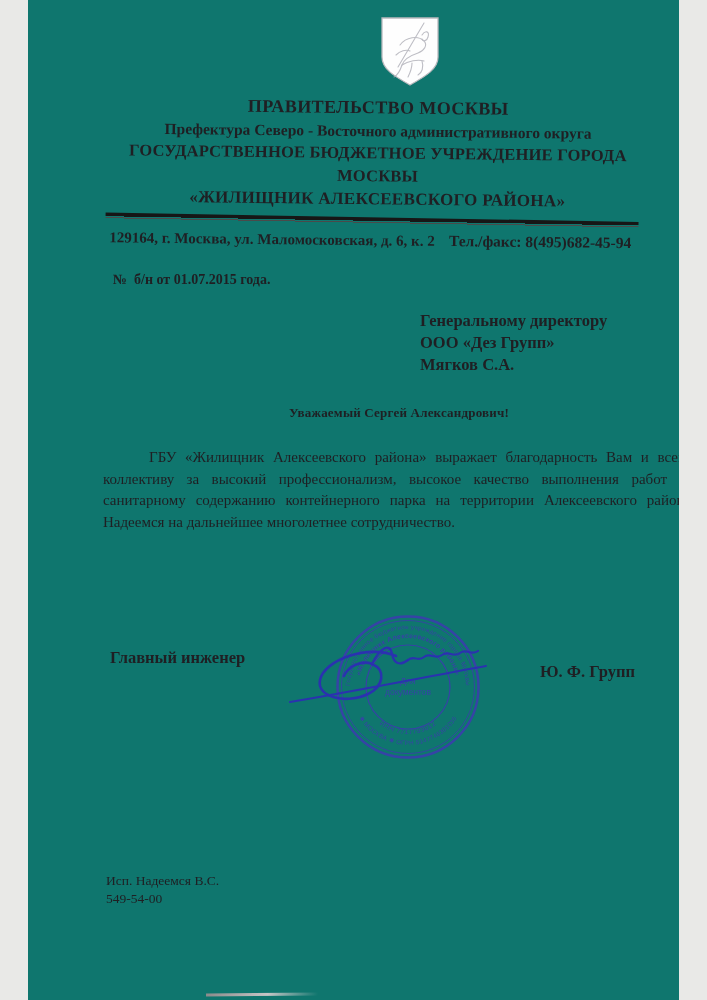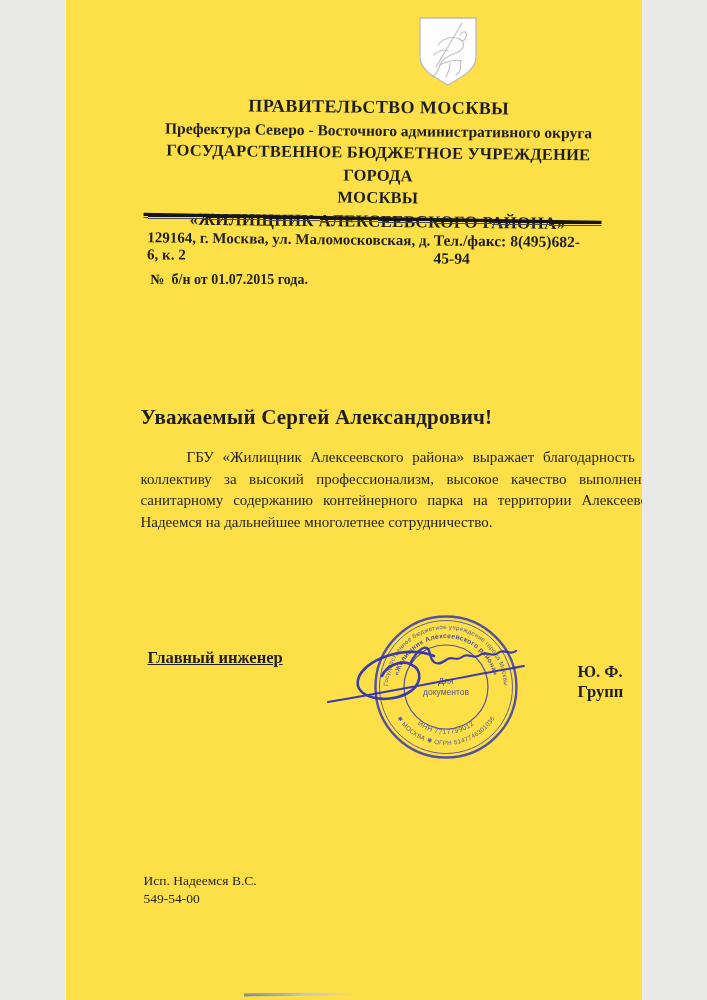--- a/index.html
+++ b/index.html
@@ -1,41 +1,41 @@
 <!DOCTYPE html>
 <html><head>
 <meta charset="utf-8">
 <style>
   html,body{margin:0;padding:0;}
   body{background:#e9e9e7;font-family:"Liberation Serif","DejaVu Serif",serif;}
   .page{
-    position:relative;width:576px;height:1000px;margin:0 auto;
-    background:#fde047;color:#1f1f23;overflow:hidden;
+    position:relative;width:651px;height:1000px;margin:0 auto;
+    background:#0f766e;color:#1f1f23;overflow:hidden;
   }
   .scan-tilt{transform:rotate(0.65deg);transform-origin:60px 0;}
   .emblem{position:absolute;left:350px;top:14px;width:64px;height:76px;}
   .head-block{position:absolute;left:66px;right:14px;top:92px;text-align:center;}
   .h-line1{font-size:18px;font-weight:bold;line-height:24px;letter-spacing:.4px;}
   .h-line2{font-size:15.5px;font-weight:bold;line-height:23px;}
   .h-line3,.h-line4{font-size:16.5px;font-weight:bold;line-height:22.5px;letter-spacing:.2px;}
   .h-line5{font-size:17px;font-weight:bold;line-height:23px;letter-spacing:.3px;}
   .divider{
     position:absolute;left:80px;right:38px;top:214px;height:7px;
     background:linear-gradient(#161616 0 3.6px,rgba(0,0,0,0) 3.6px 4.6px,#4a4a4a 4.6px 5.6px,rgba(0,0,0,0) 5.6px);
     transform:rotate(0.35deg);
   }
   .addr-row{position:absolute;left:84px;right:45px;top:228px;display:flex;justify-content:space-between;align-items:baseline;}
   .addr{font-size:15px;font-weight:bold;}
   .phone{font-size:15.5px;font-weight:bold;}
   .ref-line{position:absolute;left:85px;top:272px;font-size:14px;font-weight:bold;white-space:pre;}
   .recipient{position:absolute;left:392px;top:310px;font-size:16.5px;font-weight:bold;line-height:22px;}
-  .salutation{position:absolute;left:75px;width:592px;top:405px;text-align:left;font-size:21px;font-weight:bold;letter-spacing:.2px;}
+  .salutation{position:absolute;left:75px;width:592px;top:405px;text-align:center;font-size:13px;font-weight:bold;letter-spacing:.2px;}
   .body-text{position:absolute;left:75px;width:592px;top:447px;font-size:15px;line-height:21.6px;text-align:justify;}
   .body-text p{margin:0;text-indent:46px;}
-  .sign-title{position:absolute;left:82px;top:648px;font-size:16.5px;font-weight:bold;text-decoration:underline;}
+  .sign-title{position:absolute;left:82px;top:648px;font-size:16.5px;font-weight:bold;}
   .sign-name{position:absolute;left:512px;top:662px;font-size:16.5px;font-weight:bold;}
   .stamp{position:absolute;left:305px;top:612px;width:150px;height:150px;opacity:.88;}
   .autograph{position:absolute;left:252px;top:626px;width:220px;height:100px;}
   .executor{position:absolute;left:78px;top:872px;font-size:13.5px;line-height:18px;}
   .scan-artifact{
     position:absolute;left:178px;top:993px;width:112px;height:2.5px;
     background:linear-gradient(90deg,#8b8b8b,#c6c6c6 55%,rgba(0,0,0,0));
     transform:rotate(-0.4deg);
   }
   .stamp text{font-family:"Liberation Sans","DejaVu Sans",sans-serif;}
@@ -72,20 +72,25 @@
     <div class="divider"></div>
 
     <div class="addr-row">
       <span class="addr">129164, г. Москва, ул. Маломосковская, д. 6, к. 2</span>
       <span class="phone">Тел./факс: 8(495)682-45-94</span>
     </div>
   </div>
 
   <div class="ref-line">№  б/н от 01.07.2015 года.</div>
 
+  <div class="recipient">
+    <div>Генеральному директору</div>
+    <div>ООО «Дез Групп»</div>
+    <div>Мягков С.А.</div>
+  </div>
 
   <div class="salutation">Уважаемый Сергей Александрович!</div>
 
   <div class="body-text">
     <p>ГБУ «Жилищник Алексеевского района» выражает благодарность Вам и всему коллективу за высокий профессионализм, высокое качество выполнения работ по санитарному содержанию контейнерного парка на территории Алексеевского района. Надеемся на дальнейшее многолетнее сотрудничество.</p>
   </div>
 
   <div class="sign-title">Главный инженер</div>
   <div class="sign-name">Ю. Ф. Групп</div>
 

